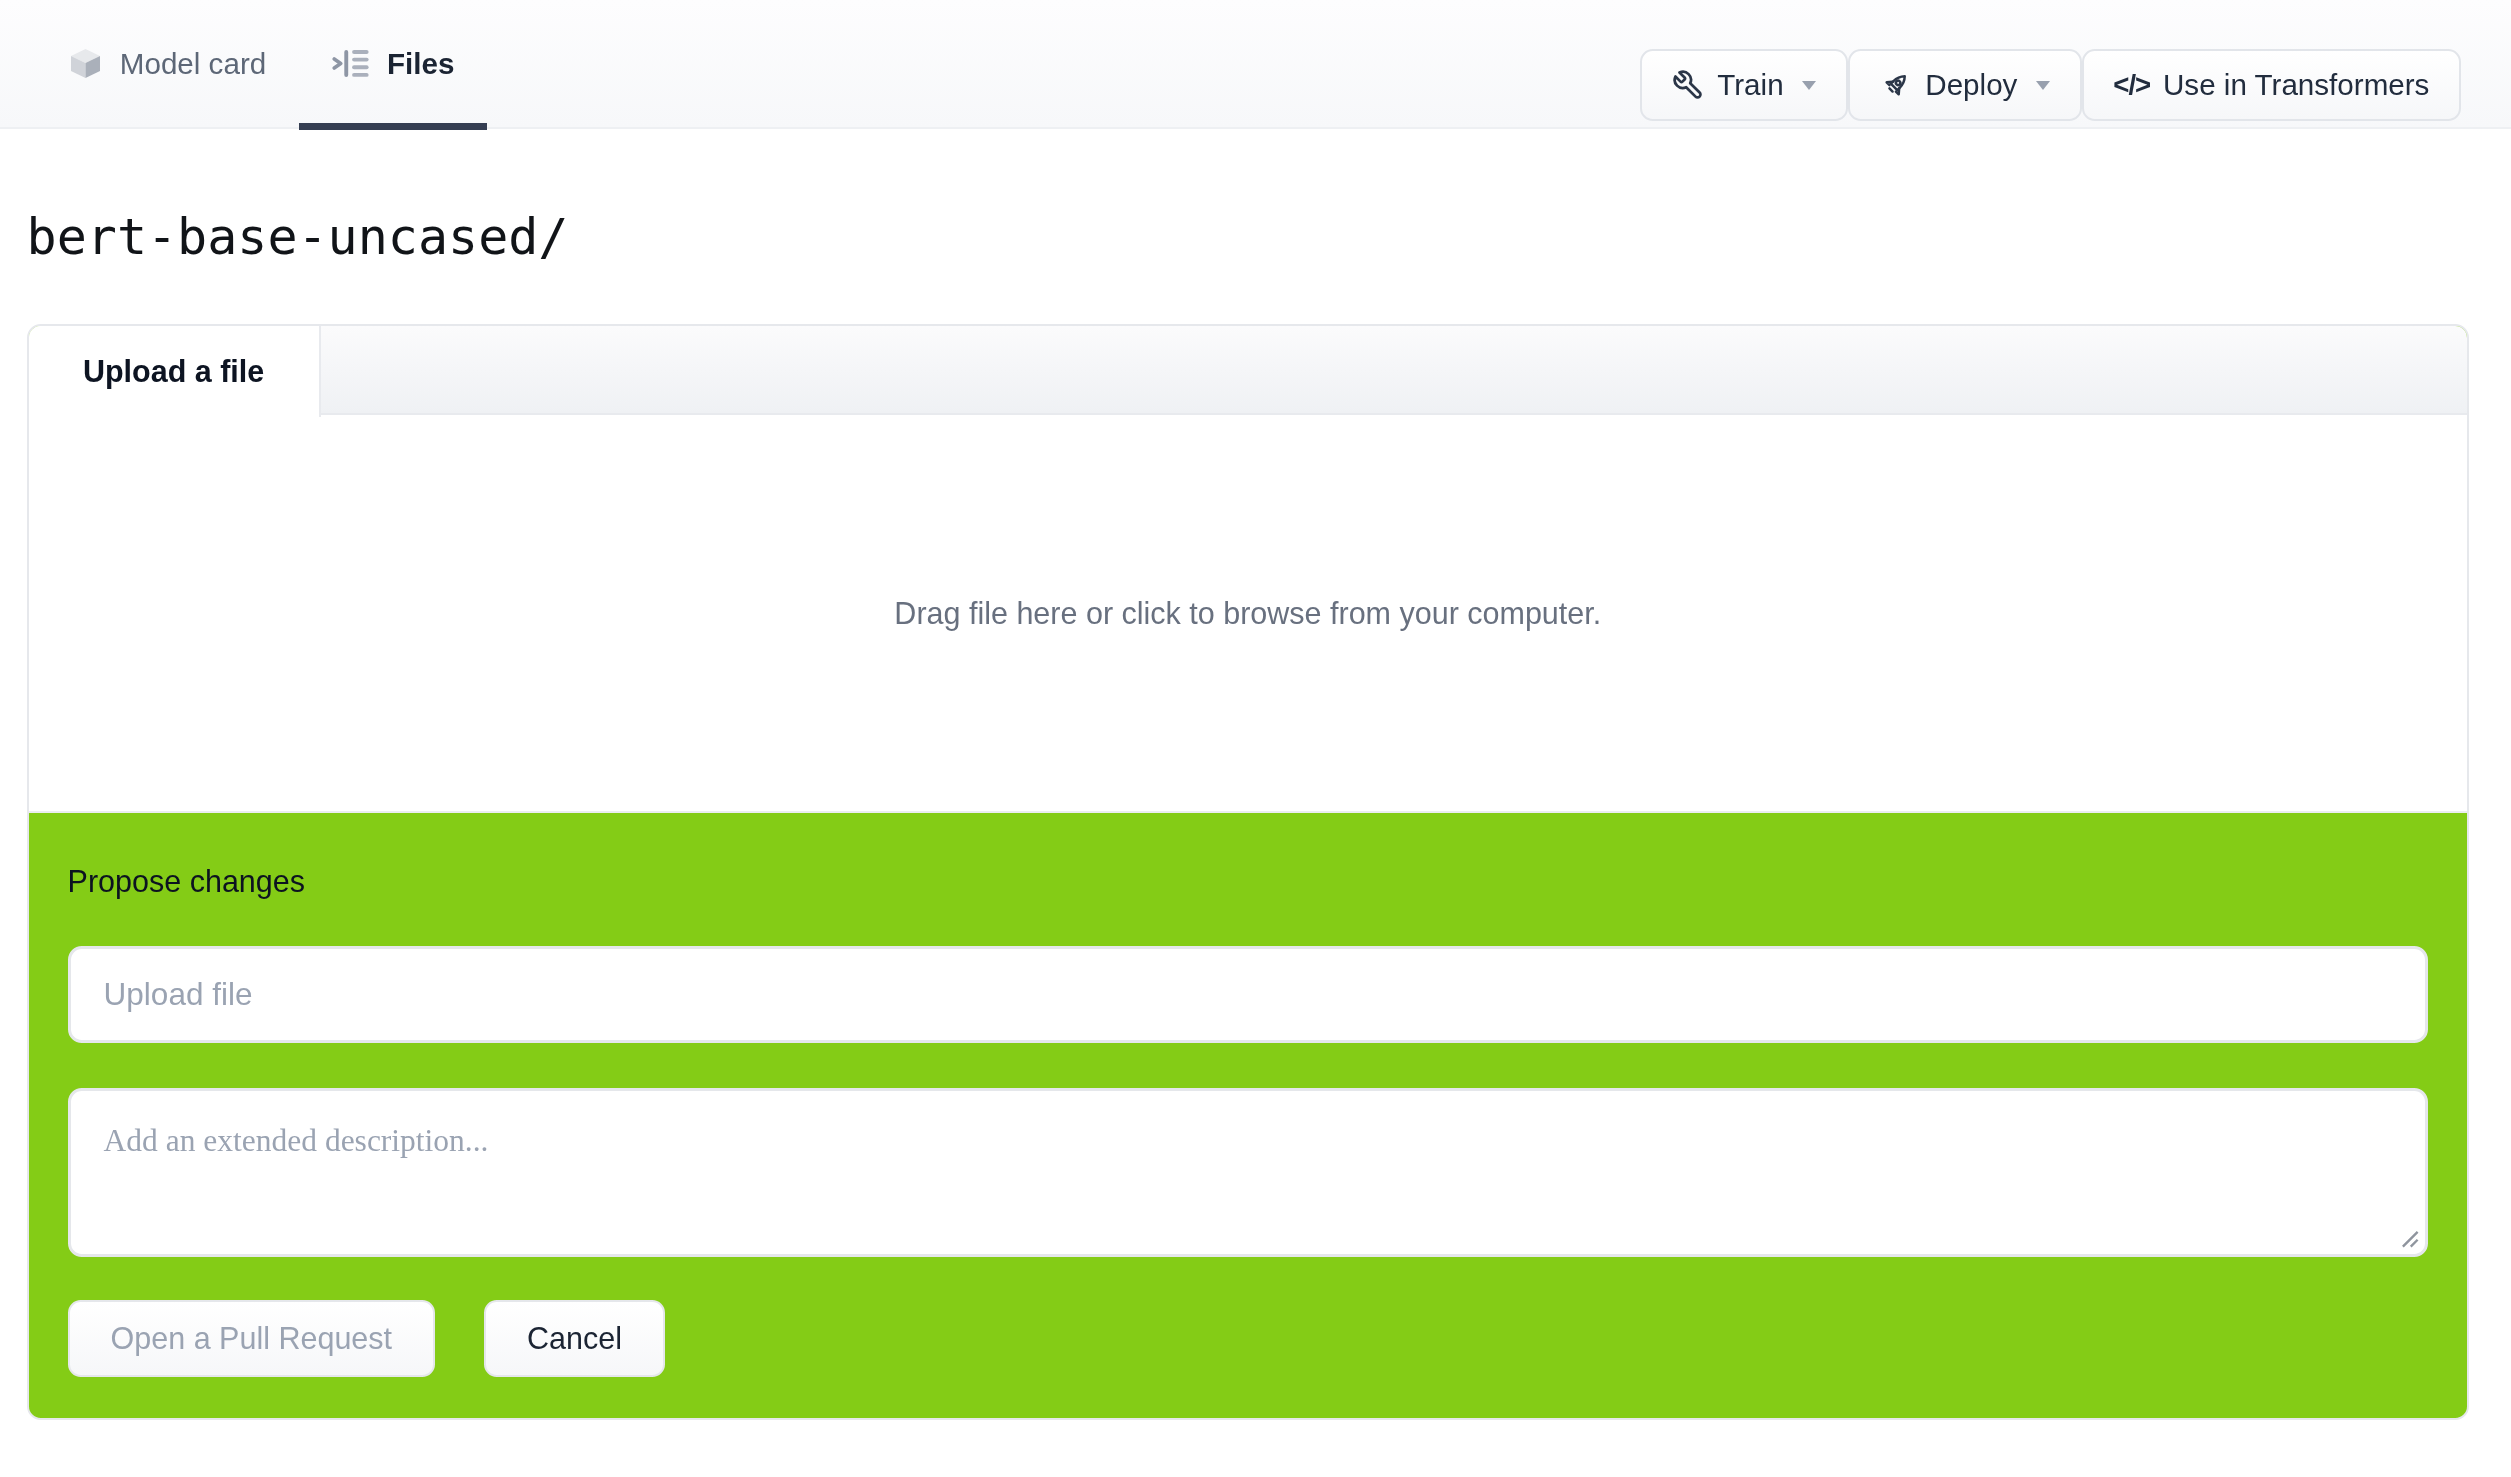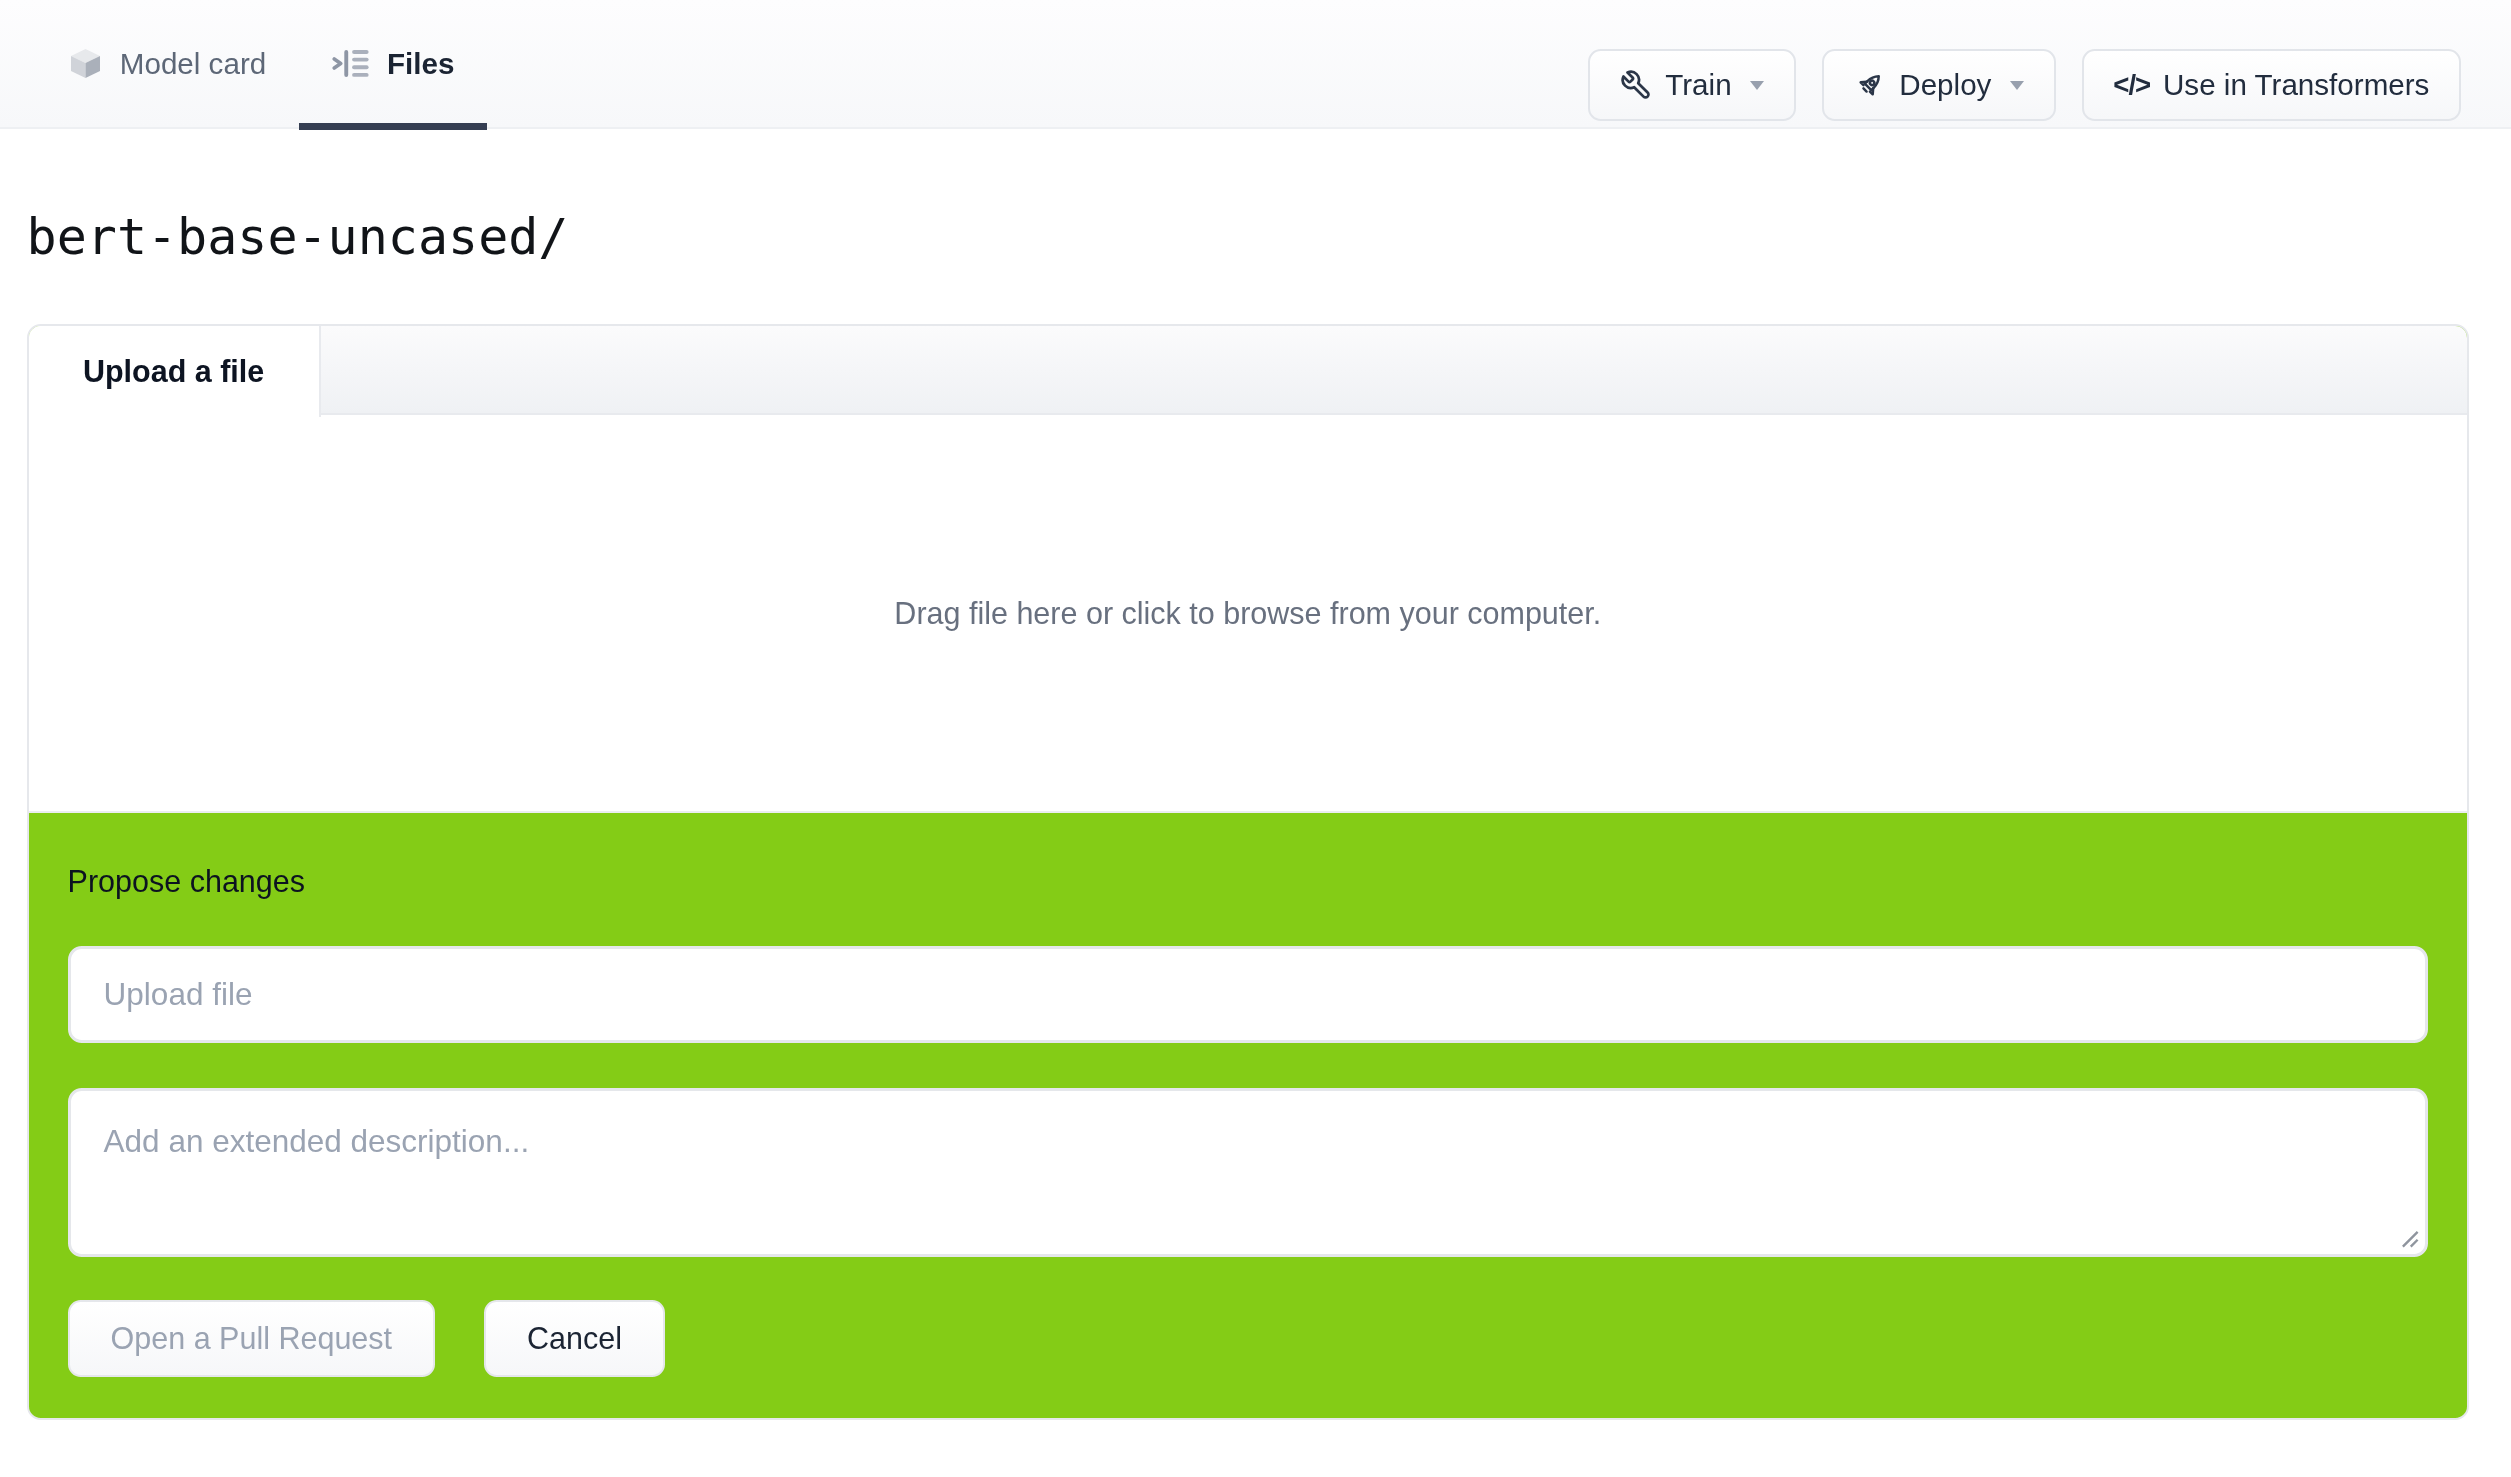--- a/index.html
+++ b/index.html
@@ -22,21 +22,21 @@
     display:flex; align-items:center; gap:15.8px;
     font-size:29.6px; color:#5d6777; padding:0 33px;
     position:relative; cursor:pointer; text-decoration:none;text-align:right;
   }
   .nav-tab:first-child { padding-left:0; }
   .nav-tab.active { color:#1b2433; font-weight:bold; }
   .tab-underline {
     position:absolute; left:0; right:0; bottom:-2px; height:6.9px;
     background:#353e52;
   }
-  .nav-actions { display:flex; align-items:center; gap:26px;margin-top:43px; }
+  .nav-actions { display:flex; align-items:center; gap:0;margin-top:43px; }
   .hf-btn {
     display:flex; align-items:center; gap:12.8px;
     height:72px; padding:0 29.6px;
     border:2px solid #e2e5ea; border-radius:12.8px;
     background:linear-gradient(to bottom,#ffffff 0%,#f6f7f9 100%);
     font-family:inherit; font-size:29.6px; color:#222d3e; cursor:pointer;
     white-space:nowrap;
   }
   .caret {
     width:0; height:0; margin-left:5.9px;
@@ -88,21 +88,21 @@
   .filename-input {
     display:block; width:100%; height:97px;
     border:3px solid #e5e7eb; border-radius:13.8px;
     padding:0 33px; font-family:inherit; font-size:31.5px; color:#111827;
     background:#ffffff; outline:none;
   }
   .textarea-wrap { position:relative; margin-top:45px; }
   .desc-textarea {
     display:block; width:100%; height:169px;
     border:3px solid #e5e7eb; border-radius:13.8px;
-    padding:31.5px 33px; font-family:Liberation Sans, sans-serif; font-size:31.5px; color:#111827;
+    padding:31.5px 33px; font-family:Liberation Serif, serif; font-size:31.5px; color:#111827;
     background:#ffffff; outline:none; resize:none;
   }
   .resize-handle { position:absolute; right:8.9px; bottom:8.9px; cursor:nwse-resize; line-height:0; }
   ::placeholder { color:#9aa3b2; opacity:1; }
 
   .btn-row { display:flex; gap:49px; margin-top:43px; }
   .btn {
     height:77px; padding:0 41px;
     border:2px solid #e5e7eb; border-radius:12.8px;
     background:linear-gradient(to bottom,#ffffff 0%,#f6f7f9 100%);

